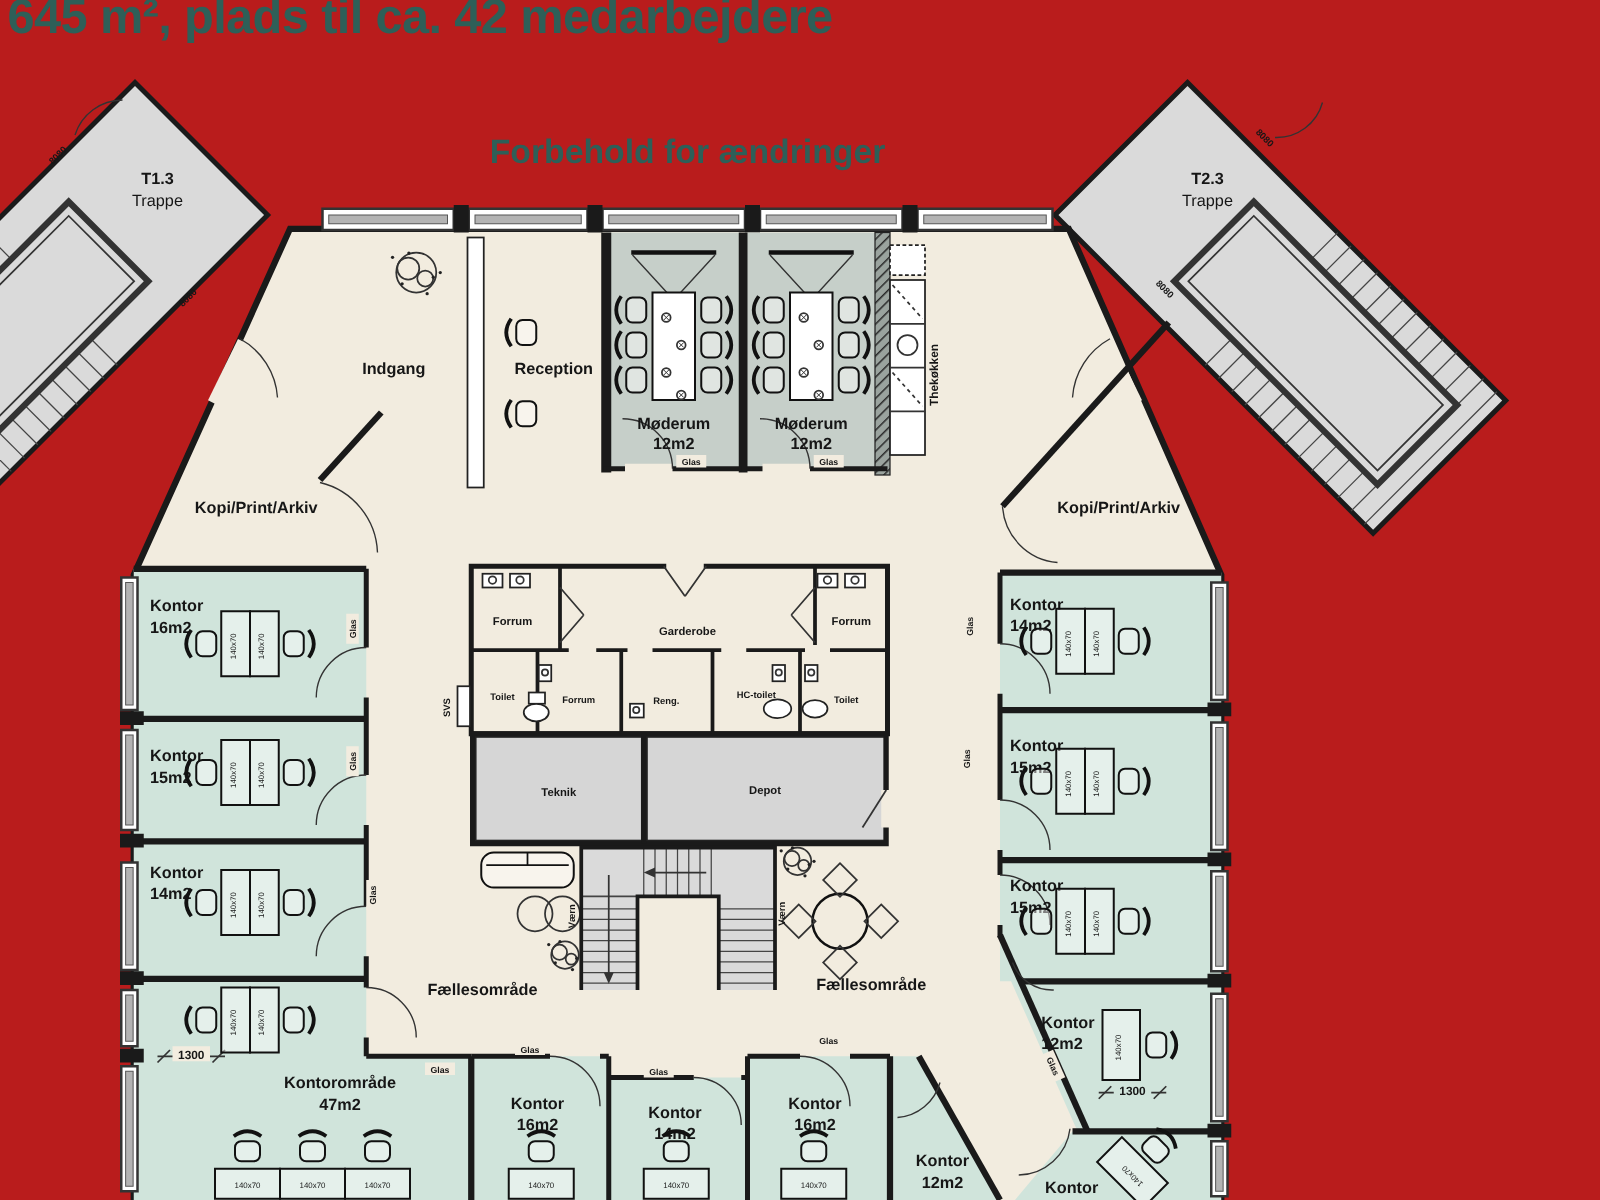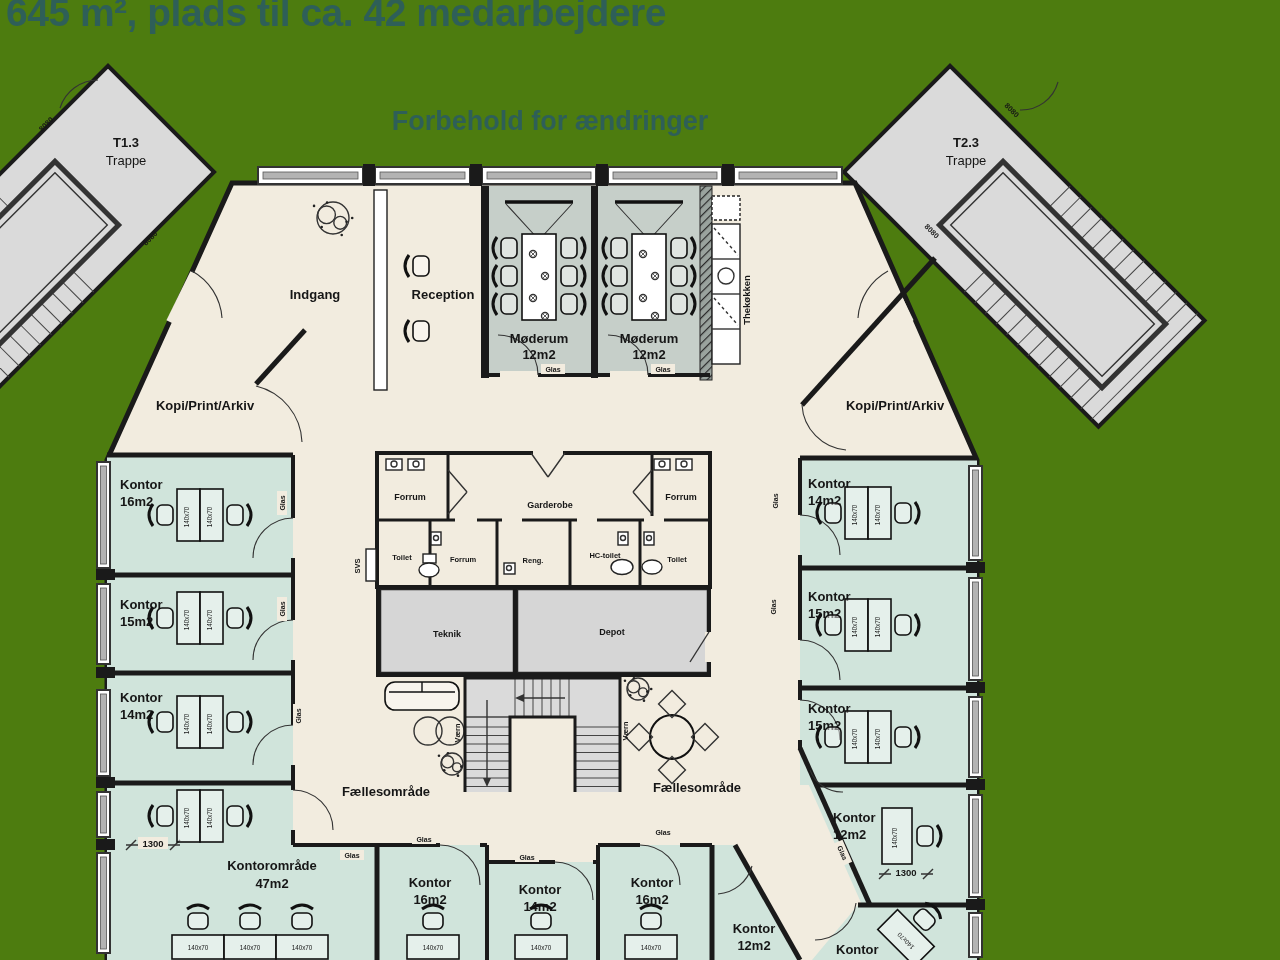--- a/index.html
+++ b/index.html
@@ -1,20 +1,20 @@
 <!DOCTYPE html>
 <html style="--accent-text: #2e5f58; --floor: #f2ecdf; --office: #d0e4db; --meeting: #c6cfc9; --stair: #dadada; --service: #d6d6d6; --wall: #1a1a1a;"><head>
 <meta charset="utf-8">
 <style>
   :root{
     --accent-text:#2e5f58; --floor:#f2ecdf; --office:#d0e4db; --meeting:#c6cfc9;
     --stair:#dadada; --service:#d6d6d6; --wall:#1a1a1a;
   }
   html,body{margin:0;padding:0;background:#fff;}
-  .page{position:relative;width:1280px;height:960px;background:#4d7c0f;overflow:hidden;}
+  .page{position:relative;width:1280px;height:960px;background:#b91c1c;overflow:hidden;}
   svg{position:absolute;left:0;top:0;}
   text{font-family:"Liberation Sans",sans-serif;}
   .title{font-size:39px;fill:var(--accent-text);font-weight:600;letter-spacing:-.5px;}
   .note{font-size:27px;fill:var(--accent-text);font-weight:600;}
   .rl{font-size:13px;font-weight:700;fill:#161616;text-anchor:middle;}
   .rs{font-size:9px;font-weight:700;fill:#161616;text-anchor:middle;}
   .t7{font-size:7.5px;font-weight:700;fill:#161616;text-anchor:middle;}
   .t8{font-size:9.5px;font-weight:700;fill:#161616;text-anchor:middle;}
   .start{text-anchor:start;}
   .wall{stroke:var(--wall);fill:none;}

